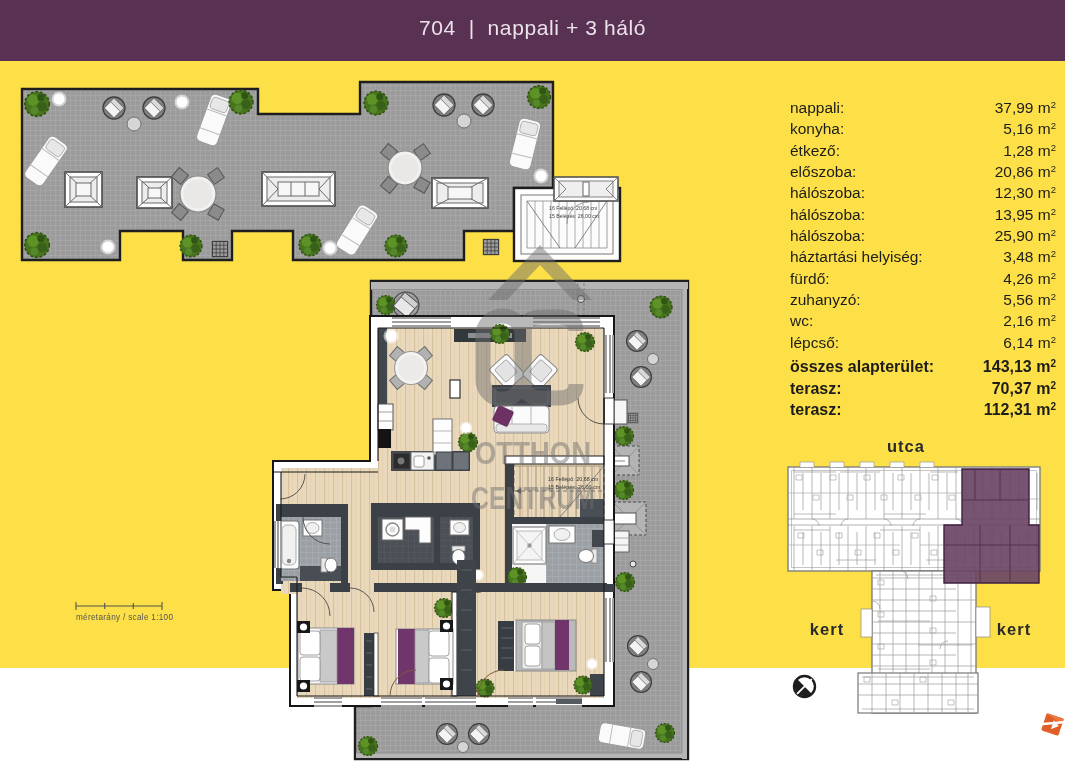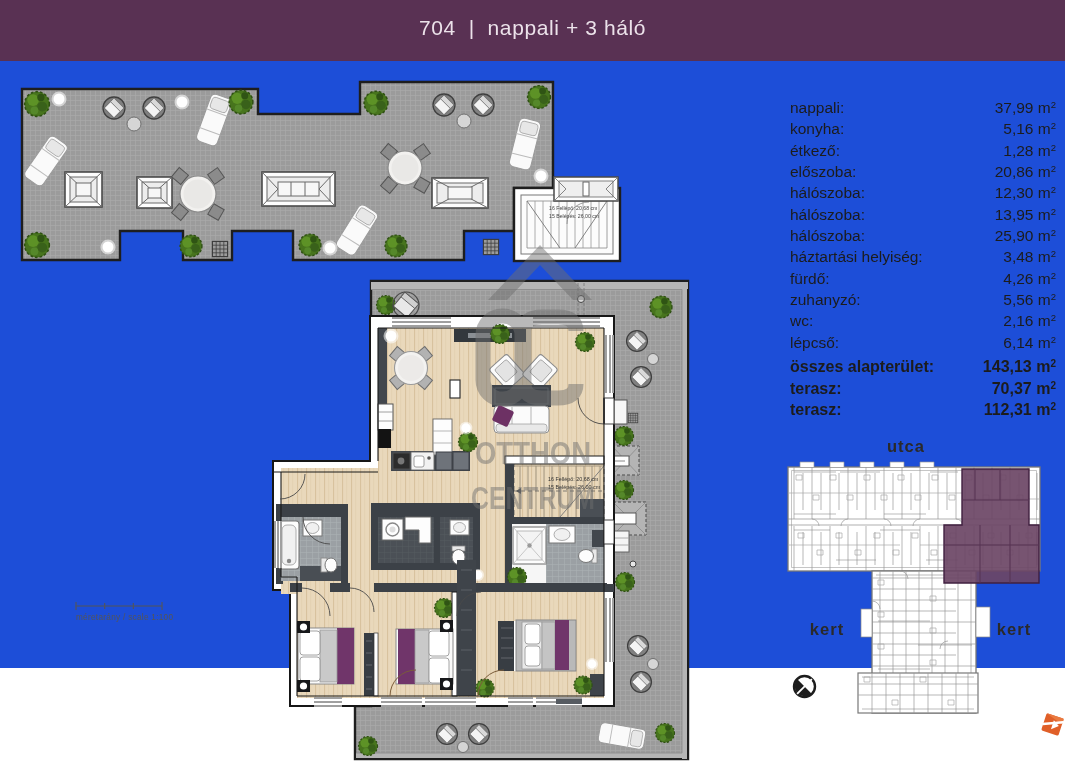--- a/index.html
+++ b/index.html
@@ -1,18 +1,18 @@
 <!DOCTYPE html>
 <html lang="hu"><head>
 <meta charset="utf-8">
 <title>704 | nappali + 3 háló</title>
 <style>
   html,body{margin:0;padding:0;background:#fff;}
   body{width:1065px;height:772px;font-family:"Liberation Sans",sans-serif;overflow:hidden;}
-  .page{position:relative;width:1065px;height:668px;background:#1d4ed8;}
+  .page{position:relative;width:1065px;height:668px;background:#fde047;}
   .hdr{position:absolute;left:0;top:0;width:1065px;height:61px;background:#593153;
        color:#ece2ea;font-size:21px;letter-spacing:.6px;text-align:center;line-height:55px;}
   svg{position:absolute;left:0;top:0;}
 </style>
 </head>
 <body>
 <div class="page">
 
 <div class="hdr">704&nbsp; |&nbsp; nappali + 3 háló</div>
 <svg width="1065" height="772" viewBox="0 0 1065 772">

